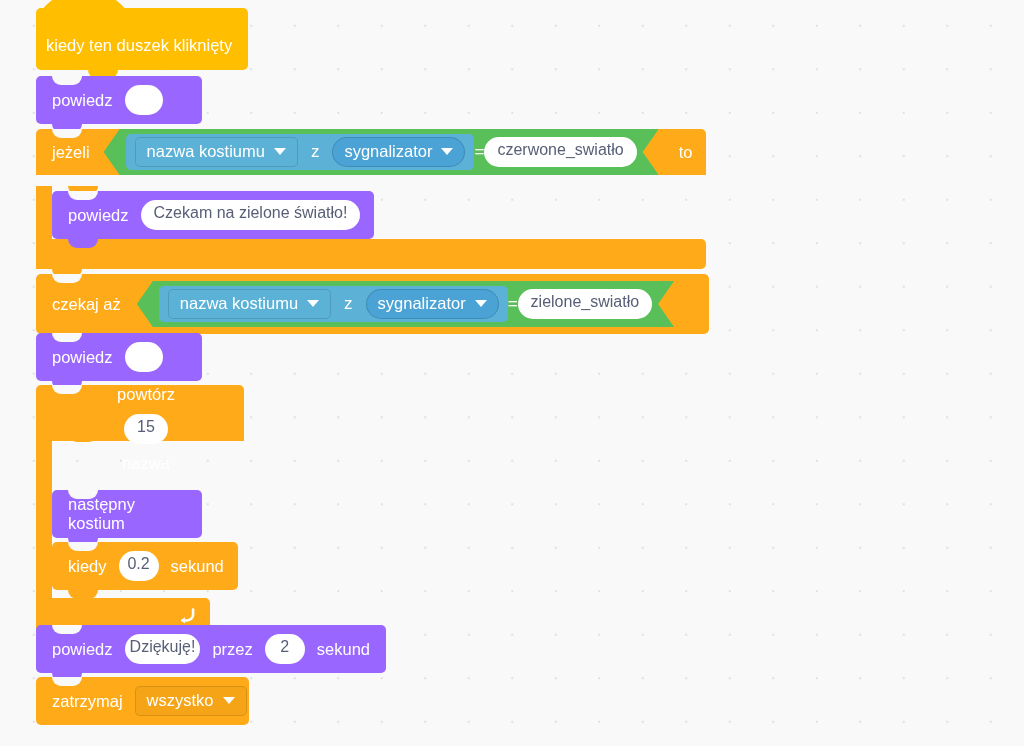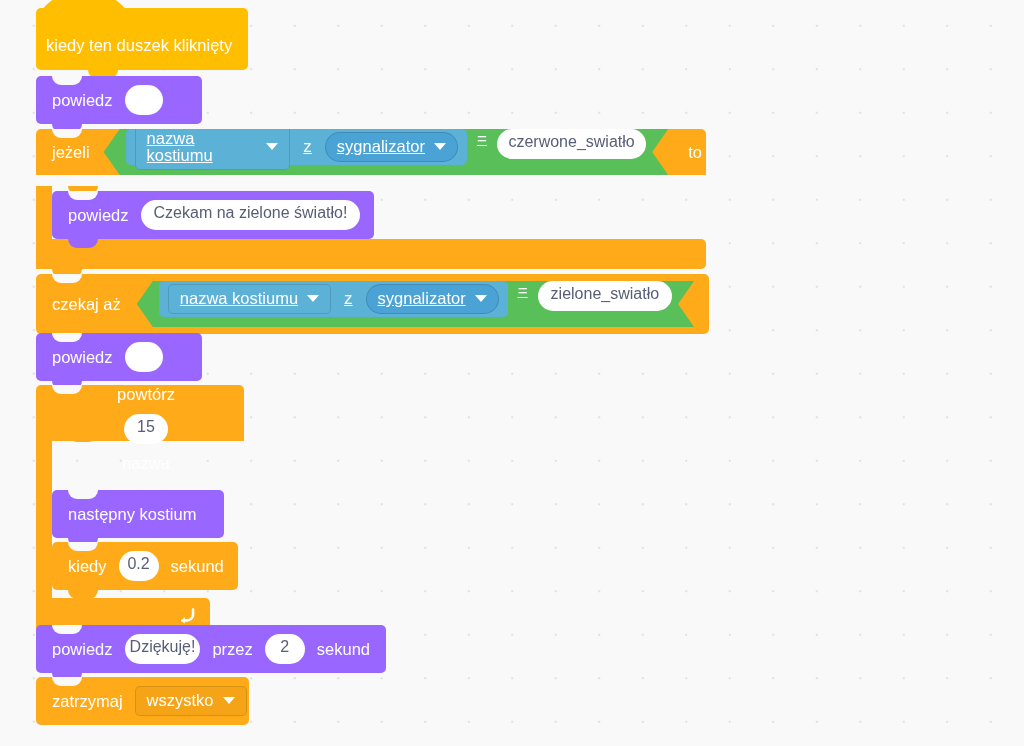--- a/index.html
+++ b/index.html
@@ -117,29 +117,27 @@
     width: 0; height: 0;
     border-left: 6px solid transparent;
     border-right: 6px solid transparent;
     border-top: 7px solid #ffffff;
     display: inline-block;
   }
 
   
   .hex {
     display: inline-flex;
-    align-items: flex-start;
-    gap: 10px;
+    align-items: center;
     background: #59c059;
     color: #fff;
     height: 46px;
     padding: 0 22px;
     font-size: 17px;
     clip-path: polygon(16px 0, 100% 0, calc(100% - 16px) 50%, 100% 100%, 16px 100%, 0 50%);
-    text-decoration: underline;
   }
   .hex .inner-blue {
     display: inline-flex; align-items: center; gap: 9px;
     background: #5cb1d6;
     border-radius: 5px;
     padding: 3px 9px;
     height: 36px;
   }
 
   
@@ -285,21 +283,21 @@
 
     <div class="c-bottom c-control" style="top:213px; width:174px; height:32px;">
       <div class="c-bump"></div>
       <svg class="loop-arrow" viewBox="0 0 24 24">
         <path d="M20.5 6.5 L20.5 12.5 A7.2 7.2 0 0 1 13.3 19.7 L7.5 19.7" fill="none" stroke="#ffffff" stroke-width="3.1" stroke-linecap="round"></path>
         <path d="M10.6 15.6 L6.2 19.7 L10.6 23.4 Z" fill="#ffffff"></path>
       </svg>
     </div>
 
 
-    <div class="stack c-looks" style="left:16px; top:105px; width:172px;">
+    <div class="stack c-looks" style="left:16px; top:105px; width:150px;">
       <div class="dent"></div>
       <div class="bump"></div>
       <span class="lbl">następny kostium</span>
     </div>
 
     <div class="stack c-control" style="left:16px; top:157px; width:186px;">
       <div class="dent"></div>
       <div class="bump"></div>
       <span class="lbl">kiedy</span>
       <span class="oval num">0.2</span>

